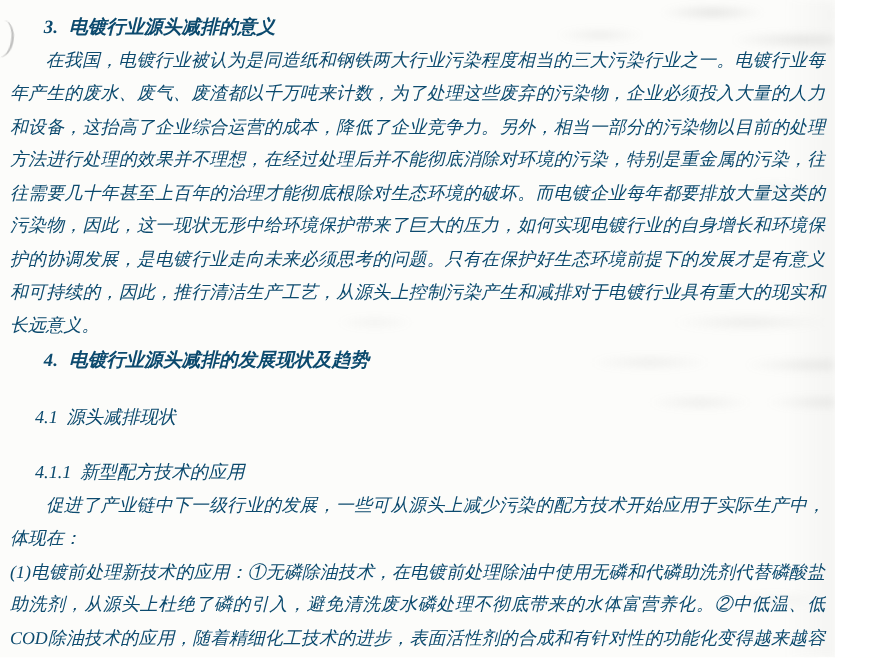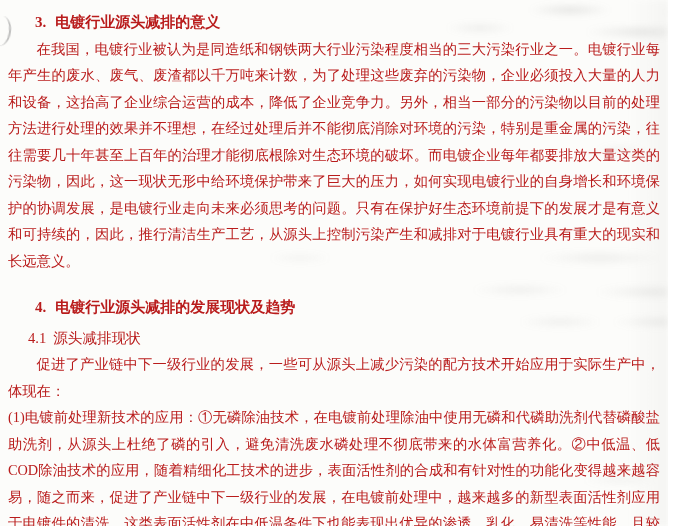--- a/index.html
+++ b/index.html
@@ -7,21 +7,22 @@
     padding: 0;
     background: #ffffff;
   }
   .page {
     position: relative;
     width: 668px;
     height: 526px;
     background: #fcfcfa;
     overflow: hidden;
     font-family: "Liberation Serif", "DejaVu Serif", serif;
-    color: #b91c1c;
+    color: #0c4a6e;
+    font-style: italic;
   }
   
   .noise-layer {
     position: absolute;
     inset: 0;
     pointer-events: none;
     filter: blur(3px);
     background:
       radial-gradient(60px 9px at 570px 10px, rgba(120,120,120,0.18), rgba(120,120,120,0) 70%),
       radial-gradient(80px 10px at 640px 32px, rgba(120,120,120,0.16), rgba(120,120,120,0) 70%),
@@ -62,27 +63,27 @@
     font-size: 15px;
     padding-left: 27px;
     text-align: left;
   }
   .sec-heading .num { letter-spacing: 0; }
   .sec-heading .ttl { margin-left: 9px; }
   .sub-heading {
     font-weight: normal;
     font-size: 14.6px;
     padding-left: 20px;
-    margin-top: 4px;
+    margin-top: 18px;
     text-align: left;
   }
   .sub-heading .ttl { margin-left: 7px; }
   .para { margin: 0; }
   .para.indent { text-indent: 2em; }
-  .mt { margin-top: 20px; }
+  .mt { margin-top: 2px; }
 </style>
 </head>
 <body>
 
 <div class="page">
   <div class="noise-layer"></div>
   <div class="edge-mark"></div>
 
   <div class="doc">
 
@@ -93,19 +94,22 @@
     <p class="para indent">在我国，电镀行业被认为是同造纸和钢铁两大行业污染程度相当的三大污染行业之一。电镀行业每年产生的废水、废气、废渣都以千万吨来计数，为了处理这些废弃的污染物，企业必须投入大量的人力和设备，这抬高了企业综合运营的成本，降低了企业竞争力。另外，相当一部分的污染物以目前的处理方法进行处理的效果并不理想，在经过处理后并不能彻底消除对环境的污染，特别是重金属的污染，往往需要几十年甚至上百年的治理才能彻底根除对生态环境的破坏。而电镀企业每年都要排放大量这类的污染物，因此，这一现状无形中给环境保护带来了巨大的压力，如何实现电镀行业的自身增长和环境保护的协调发展，是电镀行业走向未来必须思考的问题。只有在保护好生态环境前提下的发展才是有意义和可持续的，因此，推行清洁生产工艺，从源头上控制污染产生和减排对于电镀行业具有重大的现实和长远意义。</p>
 
     <div class="sec-heading mt">
       <span class="num">4.</span><span class="ttl">电镀行业源头减排的发展现状及趋势</span>
     </div>
 
     <div class="sub-heading">
       <span class="num">4.1</span><span class="ttl">源头减排现状</span>
     </div>
 
+    <div class="sub-heading">
+      <span class="num">4.1.1</span><span class="ttl">新型配方技术的应用</span>
+    </div>
 
     <p class="para indent">促进了产业链中下一级行业的发展，一些可从源头上减少污染的配方技术开始应用于实际生产中，体现在：</p>
 
     <p class="para">(1)电镀前处理新技术的应用：①无磷除油技术，在电镀前处理除油中使用无磷和代磷助洗剂代替磷酸盐助洗剂，从源头上杜绝了磷的引入，避免清洗废水磷处理不彻底带来的水体富营养化。②中低温、低COD除油技术的应用，随着精细化工技术的进步，表面活性剂的合成和有针对性的功能化变得越来越容易，随之而来，促进了产业链中下一级行业的发展，在电镀前处理中，越来越多的新型表面活性剂应用于电镀件的清洗，这类表面活性剂在中低温条件下也能表现出优异的渗透、乳化、易清洗等性能，且较传统的烷基酚聚醚具有更低的COD值。③新型酸洗添加剂的应用，长期以来，电镀的酸洗工艺采用的是较高浓度的强酸，如硫酸、盐酸、硝</p>
 
   </div>
 </div>
 
 </body></html>

